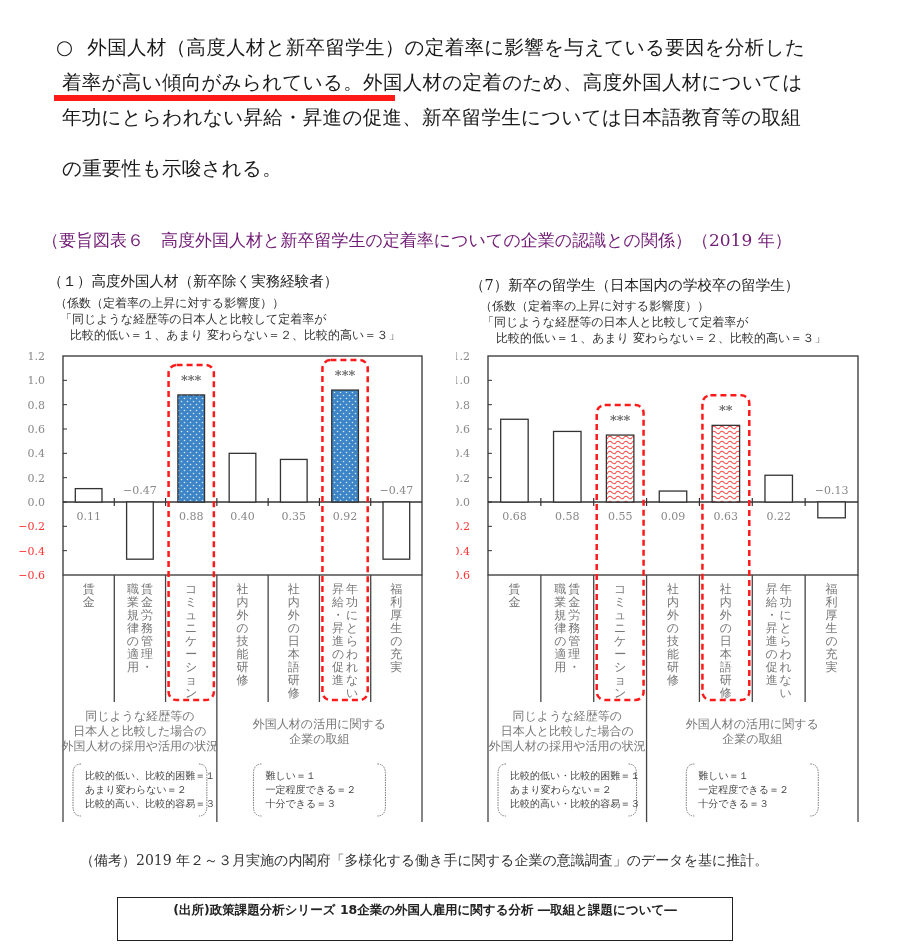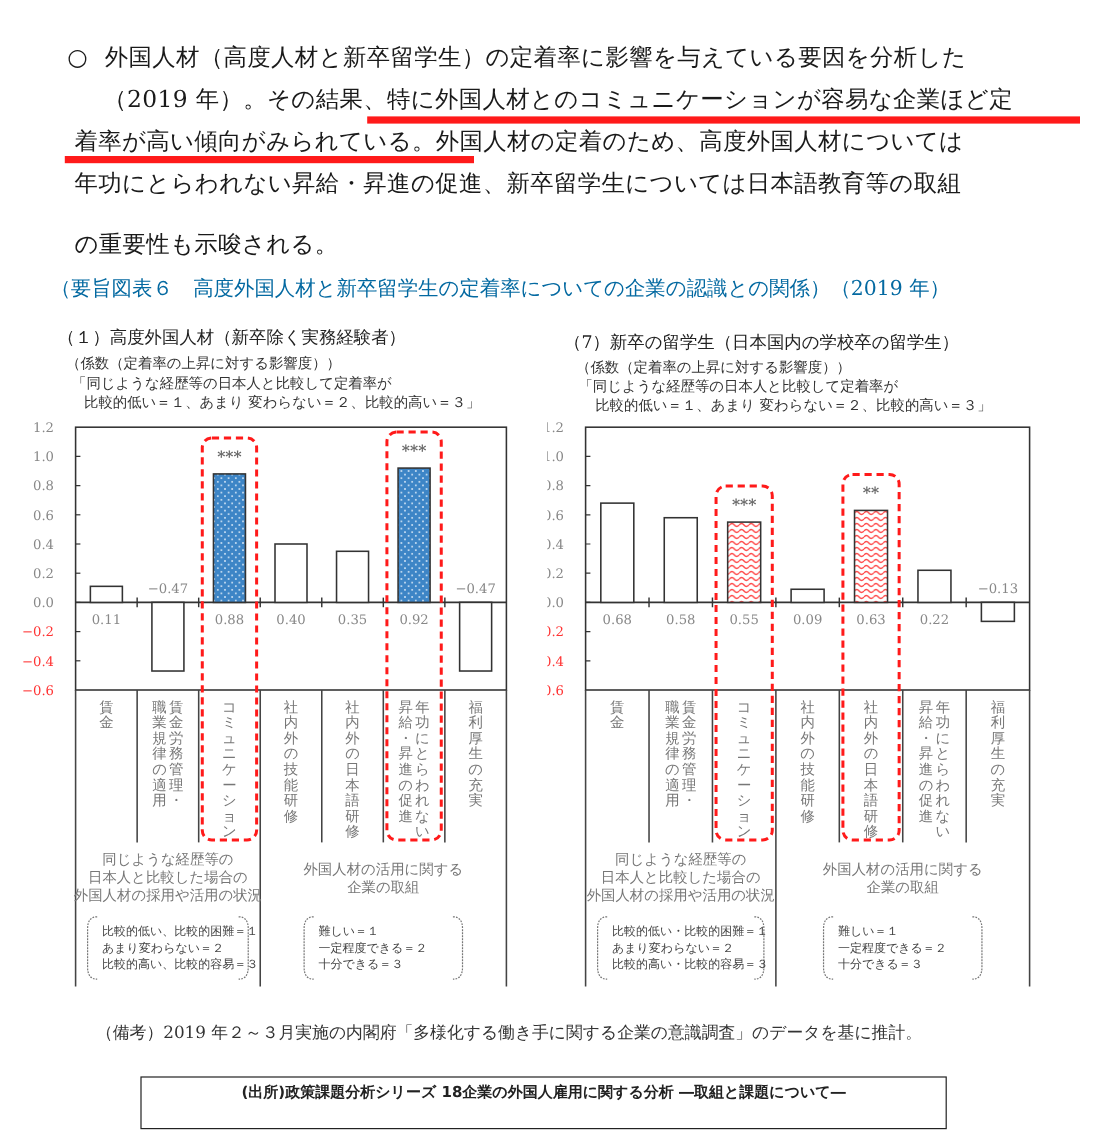--- a/index.html
+++ b/index.html
@@ -1,37 +1,33 @@
 <!DOCTYPE html>
 <html><head>
 <meta charset="utf-8">
 <style>
   html,body{margin:0;padding:0;background:#fff;}
   body{width:912px;height:952px;position:relative;overflow:hidden;font-family:"DejaVu Serif","Liberation Serif",serif;color:#222;}
   .abs{position:absolute;}
   .para{left:56px;top:30px;width:840px;font-size:19.5px;line-height:35px;color:#1a1a1a;letter-spacing:0.3px;}
   .para .line{white-space:nowrap;height:35px;position:relative;}
   .ul{position:absolute;height:6px;background:#ff1a1a;}
-  .fig-title{left:42px;top:229px;font-size:17px;color:#0369a1;white-space:nowrap;}
+  .fig-title{left:42px;top:229px;font-size:17px;color:#701a75;white-space:nowrap;}
   .chart-title{font-size:14.5px;color:#222;white-space:nowrap;}
   .chart-sub{font-size:12px;color:#333;white-space:nowrap;line-height:16px;}
   svg text{font-family:"DejaVu Serif","Liberation Serif",serif;}
   .note{left:80px;top:852px;font-size:14px;color:#333;white-space:nowrap;}
-  .source{left:117px;top:897px;width:672px;height:44px;border:1.5px solid #222;text-align:center;font-family:"DejaVu Sans","Liberation Sans",sans-serif;font-weight:bold;font-size:12.5px;line-height:20px;padding-top:2px;box-sizing:border-box;}
+  .source{left:117px;top:897px;width:616px;height:44px;border:1.5px solid #222;text-align:center;font-family:"DejaVu Sans","Liberation Sans",sans-serif;font-weight:bold;font-size:12.5px;line-height:20px;padding-top:2px;box-sizing:border-box;}
 </style>
 </head>
 <body>
 
 <div class="abs para">
   <div class="line">
     <span style="margin-right:14px;">○</span><span>外国人材（高度人材と新卒留学生）の定着率に影響を与えている要因を分析した</span>
-  </div>
-  <div class="line" style="padding-left:30px;">
-    <span>（2019 年）。その結果、特に外国人材とのコミュニケーションが容易な企業ほど定</span>
-    <div class="ul" style="left:250px;top:32px;width:594px;"></div>
   </div>
   <div class="line" style="padding-left:6px;">
     <span>着率が高い傾向がみられている。外国人材の定着のため、高度外国人材については</span>
     <div class="ul" style="left:-2px;top:30px;width:341px;"></div>
   </div>
   <div class="line" style="padding-left:6px;">
     <span>年功にとらわれない昇給・昇進の促進、新卒留学生については日本語教育等の取組</span>
   </div>
   <div class="line" style="padding-left:6px;margin-top:16px;">
     <span>の重要性も示唆される。</span>

